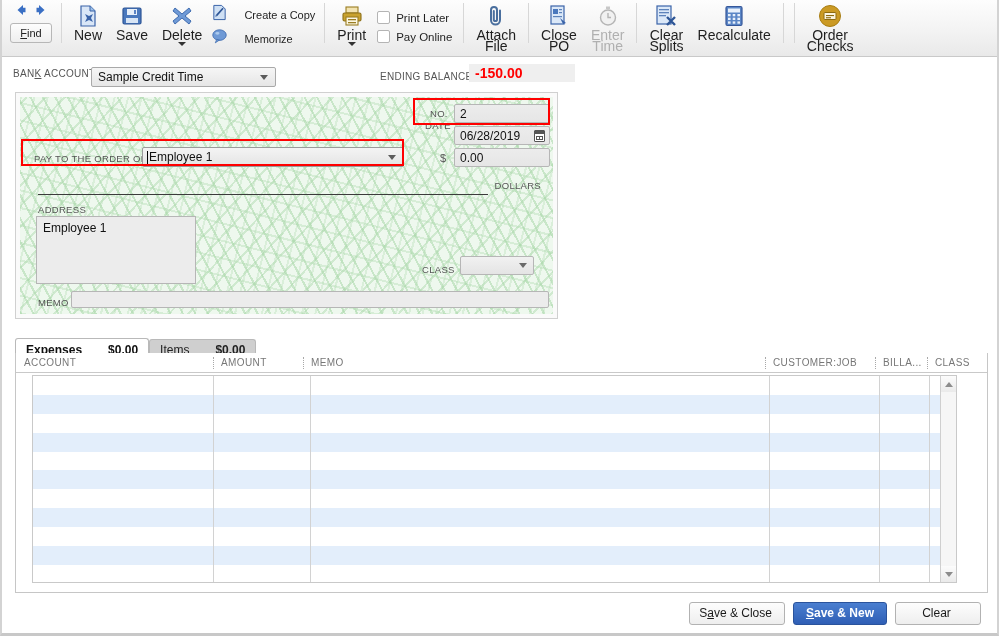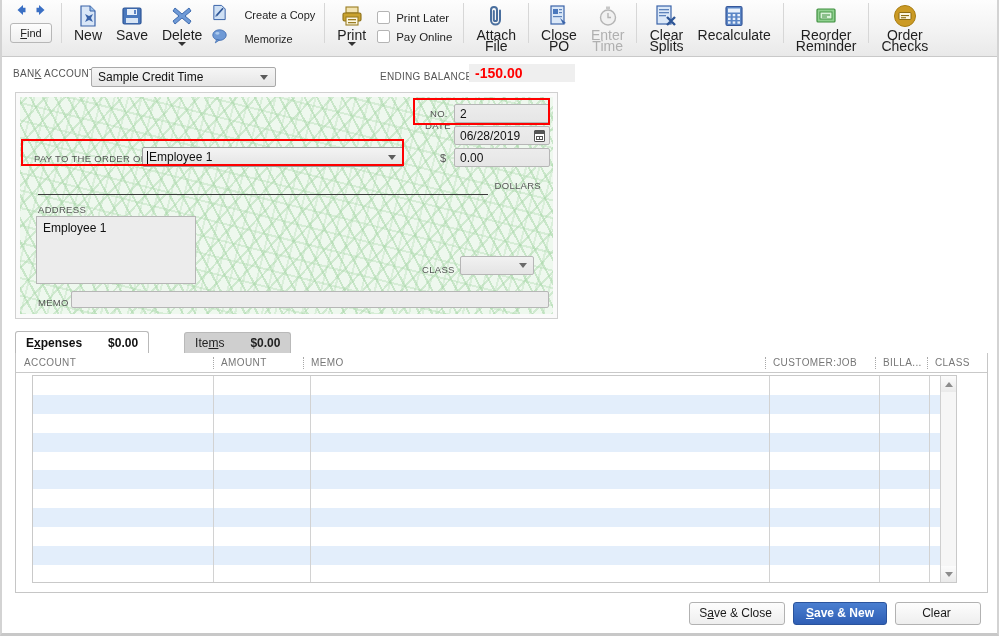--- a/index.html
+++ b/index.html
@@ -207,23 +207,23 @@
     background: #ececec; border: 1px solid #b6b6b6; border-radius: 2px;
   }
 
   
   .hl { position: absolute; border: 2px solid #ff0000; pointer-events: none; }
   .hl-no  { left: 411px; top: 98px;  width: 137px; height: 27px; }
   .hl-pay { left: 19px;  top: 139px; width: 383px; height: 27px; }
 
   
   .tabs {
-    position: absolute; left: 13px; top: 331px;
+    position: absolute; left: 13px; top: 338px;
     width: 973px; height: 22px;
-    display: flex; align-items: flex-end; gap: 35px;
+    display: flex; align-items: flex-end;
   }
   .tab {
     height: 22px; display: flex; align-items: center;
     padding: 0 10px; font-size: 12px; cursor: pointer;
     border: 1px solid #b9b9b9; border-bottom: none;
     border-top-left-radius: 3px; border-top-right-radius: 3px;
   }
   .tab.active { background: #ffffff; color: #111; font-weight: bold; height: 22px; }
   .tab.inactive { background: #cfcfcf; color: #222; height: 21px; }
   .tab .tname { margin-right: 26px; }
@@ -490,31 +490,20 @@
               <rect x="15.4" y="17.4" width="2.6" height="2.3"></rect>
           </g>
         </svg>
       </span>
       <span class="lbl">Recalculate</span>
     </div>
 
     <div class="tb-sep"></div>
 
 
-    <div class="tb-item">
-      <span class="tb-icon">
-        <svg width="24" height="24" viewBox="0 0 24 24">
-          <rect x="3" y="5" width="18" height="13" rx="1" fill="#8fd08f" stroke="#3f8f3f" stroke-width="1.2"></rect>
-          <rect x="6" y="8" width="12" height="7" fill="#d9f2d9" stroke="#3f8f3f" stroke-width=".9"></rect>
-          <path d="M8 11 h8 M8 13 h5" stroke="#3f8f3f" stroke-width="1"></path>
-        </svg>
-      </span>
-      <span class="lbl">Reorder
-Reminder</span>
-    </div>
 
     <div class="tb-sep"></div>
 
     <div class="tb-item">
       <span class="tb-icon">
         <svg width="24" height="24" viewBox="0 0 24 24">
           <circle cx="12" cy="12" r="10.5" fill="#cb9a24" stroke="#a87d12" stroke-width="1"></circle>
           <rect x="6" y="8.5" width="12" height="7" rx="1" fill="#fbf4df" stroke="#8d6a10" stroke-width="1"></rect>
           <rect x="8" y="11" width="8" height="1.1" fill="#8d6a10"></rect>
           <rect x="8" y="13.2" width="5" height="1.1" fill="#8d6a10"></rect>

